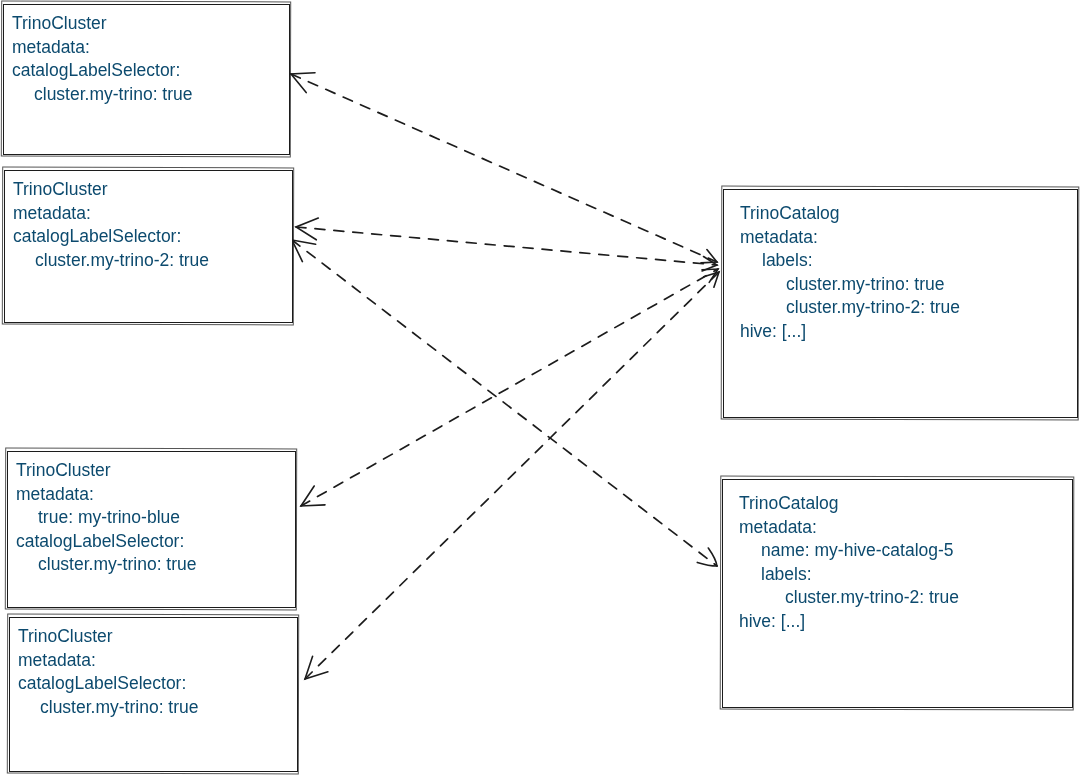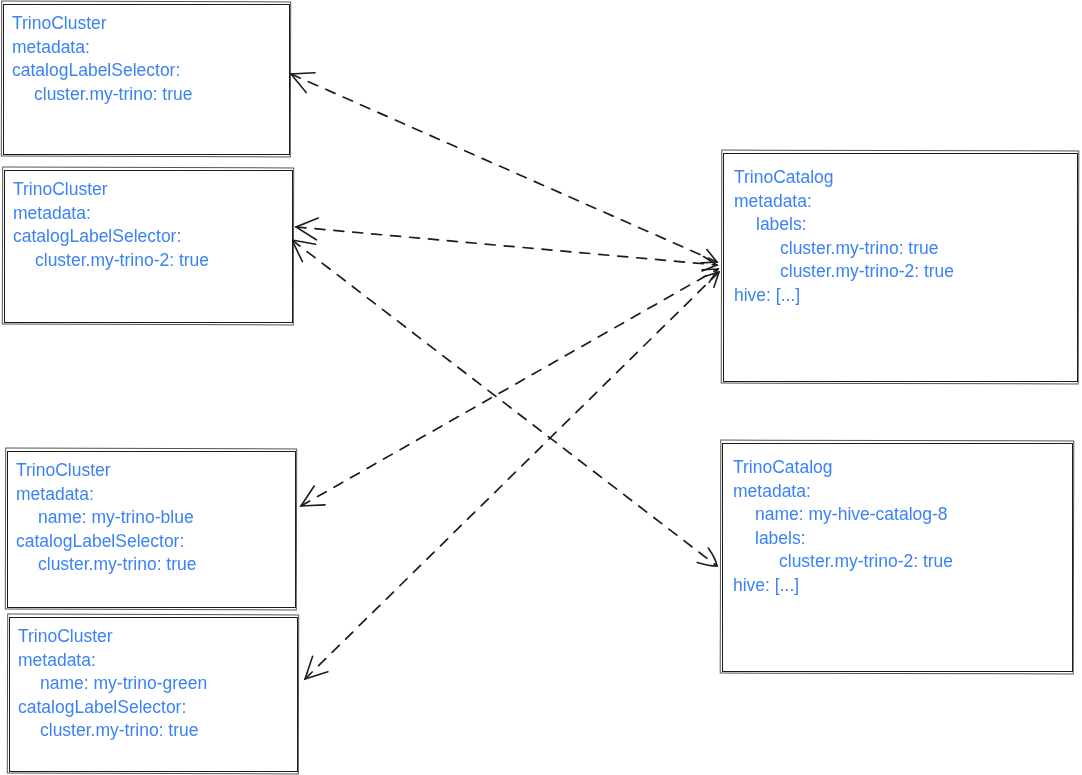--- a/index.html
+++ b/index.html
@@ -2,21 +2,21 @@
 <html><head>
 <meta charset="utf-8">
 <style>
   html,body{margin:0;padding:0;background:#ffffff;}
   .canvas{
     position:relative;
     width:1082px;height:775px;
     background:#ffffff;
     overflow:hidden;
     font-family:"Liberation Sans","DejaVu Sans",sans-serif;
-    color:#3b82f6;
+    color:#0c4a6e;
   }
   .edges{position:absolute;left:0;top:0;width:1082px;height:775px;pointer-events:none;}
   .box{
     position:absolute;
     background:#ffffff;
     border:1.7px solid #1c1c1c;
     box-sizing:border-box;
     font-size:17.5px;
     line-height:23.5px;
     white-space:nowrap;
@@ -24,21 +24,21 @@
   
   .box::before{
     content:"";
     position:absolute;
     inset:-4px -2px -3px -3px;
     border:1.1px solid rgba(28,28,28,0.75);
     transform:rotate(0.15deg);
     pointer-events:none;
   }
   .box.cluster{padding:7px 8px;}
-  .box.catalog{padding:12px 10px;}
+  .box.catalog{padding:12px 16px;margin-top:36px;}
   .ln{height:23.5px;}
   .i0{padding-left:0;}
   .i1{padding-left:22px;}
   .i2{padding-left:46px;}
   .edge{stroke:#1c1c1c;stroke-width:1.7;fill:none;stroke-dasharray:10 9;stroke-linecap:round;}
   .head{stroke:#1c1c1c;stroke-width:1.6;fill:none;stroke-linecap:round;}
 </style>
 </head>
 <body>
 
@@ -76,44 +76,43 @@
   <div class="box cluster" style="left:4px;top:170px;width:289px;height:153px;">
     <div class="ln i0">TrinoCluster</div>
     <div class="ln i0">metadata:</div>
     <div class="ln i0">catalogLabelSelector:</div>
     <div class="ln i1">cluster.my-trino-2: true</div>
   </div>
 
   <div class="box cluster" style="left:7px;top:451px;width:289px;height:157px;">
     <div class="ln i0">TrinoCluster</div>
     <div class="ln i0">metadata:</div>
-    <div class="ln i1">name: my-trino-blue</div>
+    <div class="ln i1">true: my-trino-blue</div>
     <div class="ln i0">catalogLabelSelector:</div>
     <div class="ln i1">cluster.my-trino: true</div>
   </div>
 
   <div class="box cluster" style="left:9px;top:617px;width:289px;height:155px;">
     <div class="ln i0">TrinoCluster</div>
     <div class="ln i0">metadata:</div>
-    <div class="ln i1">name: my-trino-green</div>
     <div class="ln i0">catalogLabelSelector:</div>
     <div class="ln i1">cluster.my-trino: true</div>
   </div>
 
   <div class="box catalog" style="left:723px;top:153px;width:355px;height:229px;">
     <div class="ln i0">TrinoCatalog</div>
     <div class="ln i0">metadata:</div>
     <div class="ln i1">labels:</div>
     <div class="ln i2">cluster.my-trino: true</div>
     <div class="ln i2">cluster.my-trino-2: true</div>
     <div class="ln i0">hive: [...]</div>
   </div>
 
   <div class="box catalog" style="left:722px;top:443px;width:351px;height:229px;">
     <div class="ln i0">TrinoCatalog</div>
     <div class="ln i0">metadata:</div>
-    <div class="ln i1">name: my-hive-catalog-8</div>
+    <div class="ln i1">name: my-hive-catalog-5</div>
     <div class="ln i1">labels:</div>
     <div class="ln i2">cluster.my-trino-2: true</div>
     <div class="ln i0">hive: [...]</div>
   </div>
 
 </div>
 
 </body></html>

